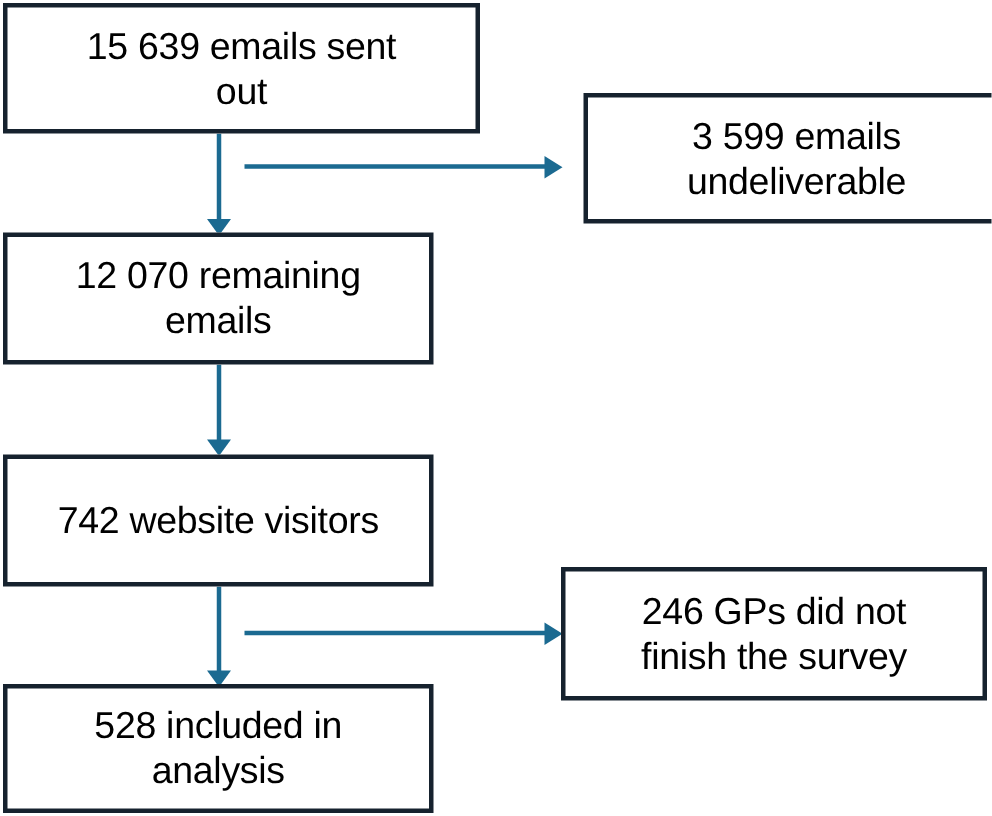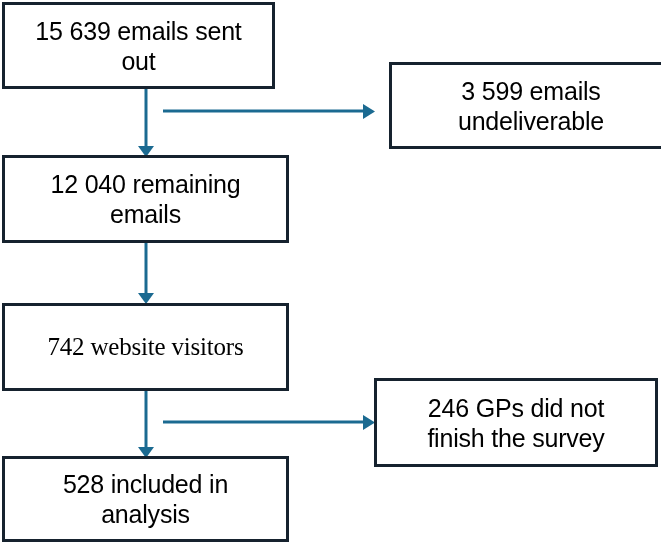--- a/index.html
+++ b/index.html
@@ -82,36 +82,36 @@
       <line class="connector-line" x1="146" y1="391" x2="146" y2="448"></line>
       <polygon class="arrow-head" points="138,447 154,447 146,458"></polygon>
     </g>
 
     <g>
       <line class="connector-line" x1="163" y1="422" x2="364" y2="422"></line>
       <polygon class="arrow-head" points="363,415 363,430 375,422.5"></polygon>
     </g>
   </svg>
 
-  <div class="node-box" style="left:2px; top:2px; width:273px; height:87px;">
+  <div class="node-box" style="left:2px; top:2px; width:318px; height:87px;">
     <span class="node-label">15 639 emails sent
 out</span>
   </div>
 
   <div class="node-box" style="left:389px; top:62px; width:284px; height:87px;">
     <span class="node-label">3 599 emails
 undeliverable</span>
   </div>
 
   <div class="node-box" style="left:2px; top:155px; width:287px; height:88px;">
-    <span class="node-label">12 040 remaining
+    <span class="node-label">12 070 remaining
 emails</span>
   </div>
 
-  <div class="node-box" style="left:2px; top:303px; width:287px; height:88px;font-family:Liberation Serif, serif;">
+  <div class="node-box" style="left:2px; top:303px; width:287px; height:88px;">
     <span class="node-label">742 website visitors</span>
   </div>
 
   <div class="node-box" style="left:374px; top:378px; width:284px; height:89px;">
     <span class="node-label">246 GPs did not
 finish the survey</span>
   </div>
 
   <div class="node-box" style="left:2px; top:456px; width:287px; height:86px;">
     <span class="node-label">528 included in

